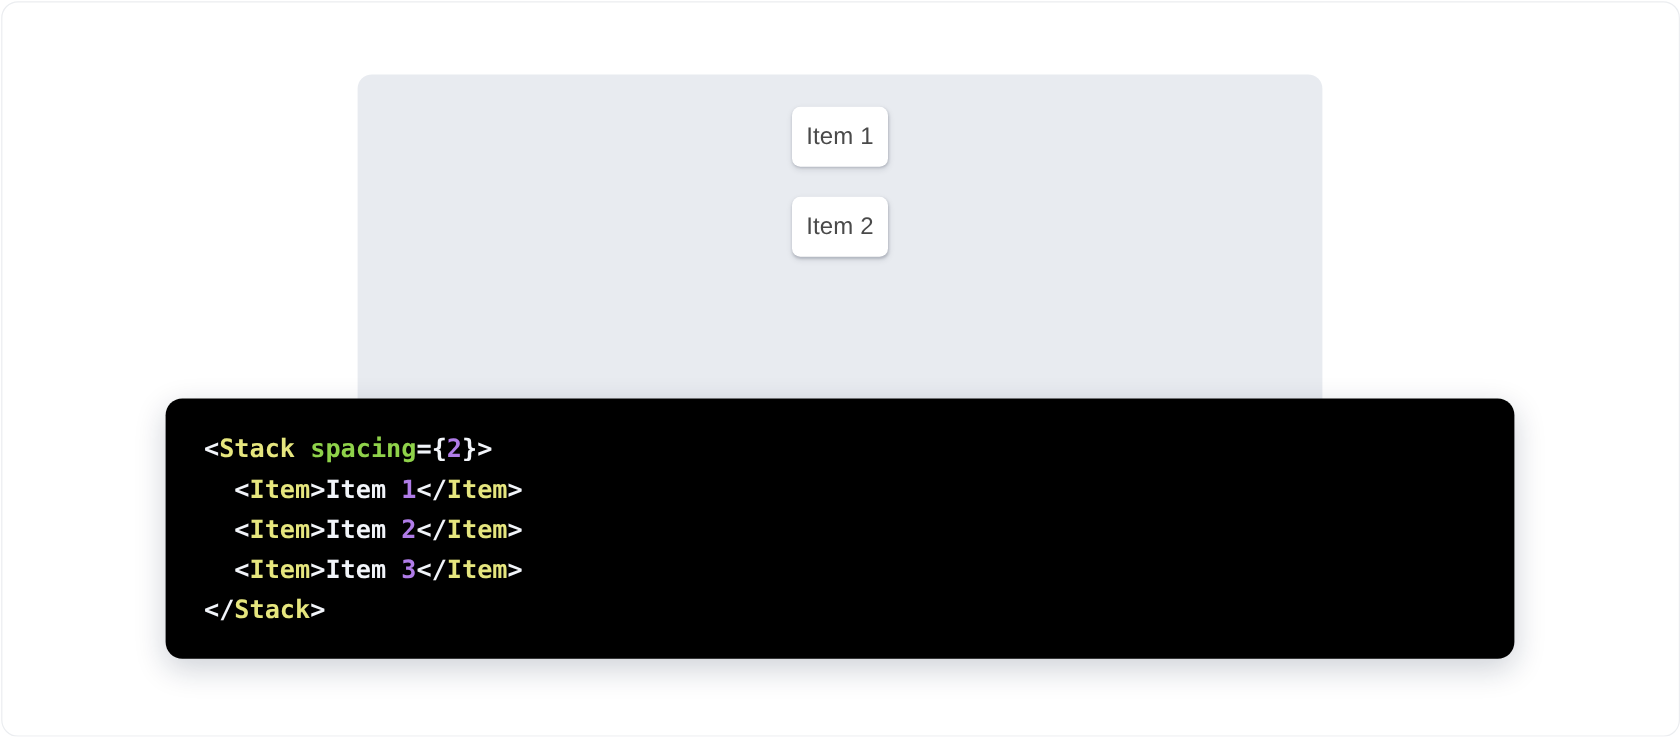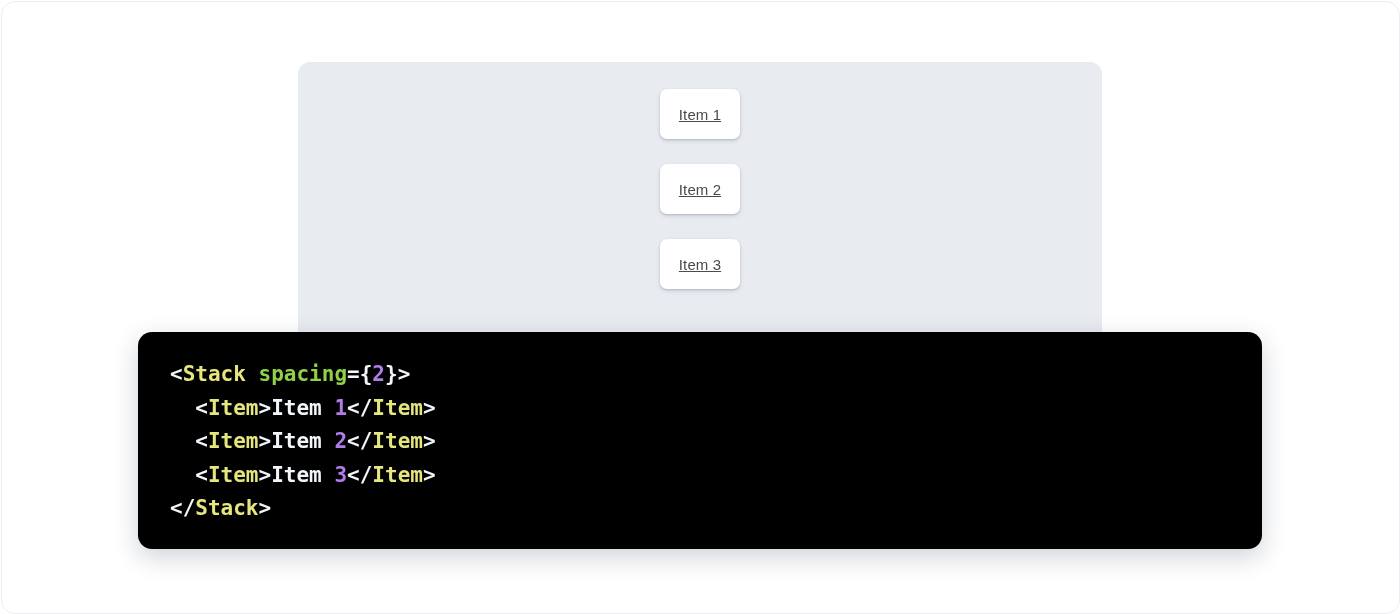--- a/index.html
+++ b/index.html
@@ -62,26 +62,25 @@
   }
 
   .stack-item {
     width: 80px;
     height: 50px;
     background: #ffffff;
     border-radius: 7px;
     display: flex;
     align-items: center;
     justify-content: center;
-    font-size: 15px;
+    font-size: 20px;
     color: #4a4a4a;
     letter-spacing: 0.1px;
     box-shadow: 0 1px 2px rgba(20,30,50,0.18), 0 2px 5px rgba(20,30,50,0.10);
     box-sizing: border-box;
-    text-decoration: underline;
   }
 
   
   .code-block {
     position: absolute;
     left: 138px;
     top: 332px;
     width: 1124px;
     height: 217px;
     background: #000000;
@@ -121,23 +120,20 @@
   <div class="frame-border"></div>
 
   <div class="preview-panel">
     <div class="stack" id="stack-container" style="gap: 25px;">
         <div class="stack-item">
           <span>Item 1</span>
         </div>
         <div class="stack-item">
           <span>Item 2</span>
         </div>
-        <div class="stack-item">
-          <span>Item 3</span>
-        </div>
       </div>
   </div>
 
   <div class="code-block">
     <pre class="code-lines" id="code-lines"><div class="code-line"><span class="tok-punct">&lt;</span><span class="tok-tag">Stack</span><span class="tok-punct"> </span><span class="tok-attr">spacing</span><span class="tok-punct">={</span><span class="tok-num">2</span><span class="tok-punct">}&gt;</span></div><div class="code-line"><span class="tok-punct">  &lt;</span><span class="tok-tag">Item</span><span class="tok-punct">&gt;</span><span class="tok-text">Item </span><span class="tok-num">1</span><span class="tok-punct">&lt;/</span><span class="tok-tag">Item</span><span class="tok-punct">&gt;</span></div><div class="code-line"><span class="tok-punct">  &lt;</span><span class="tok-tag">Item</span><span class="tok-punct">&gt;</span><span class="tok-text">Item </span><span class="tok-num">2</span><span class="tok-punct">&lt;/</span><span class="tok-tag">Item</span><span class="tok-punct">&gt;</span></div><div class="code-line"><span class="tok-punct">  &lt;</span><span class="tok-tag">Item</span><span class="tok-punct">&gt;</span><span class="tok-text">Item </span><span class="tok-num">3</span><span class="tok-punct">&lt;/</span><span class="tok-tag">Item</span><span class="tok-punct">&gt;</span></div><div class="code-line"><span class="tok-punct">&lt;/</span><span class="tok-tag">Stack</span><span class="tok-punct">&gt;</span></div></pre>
   </div>
 
 </div>
 
 </body></html>

